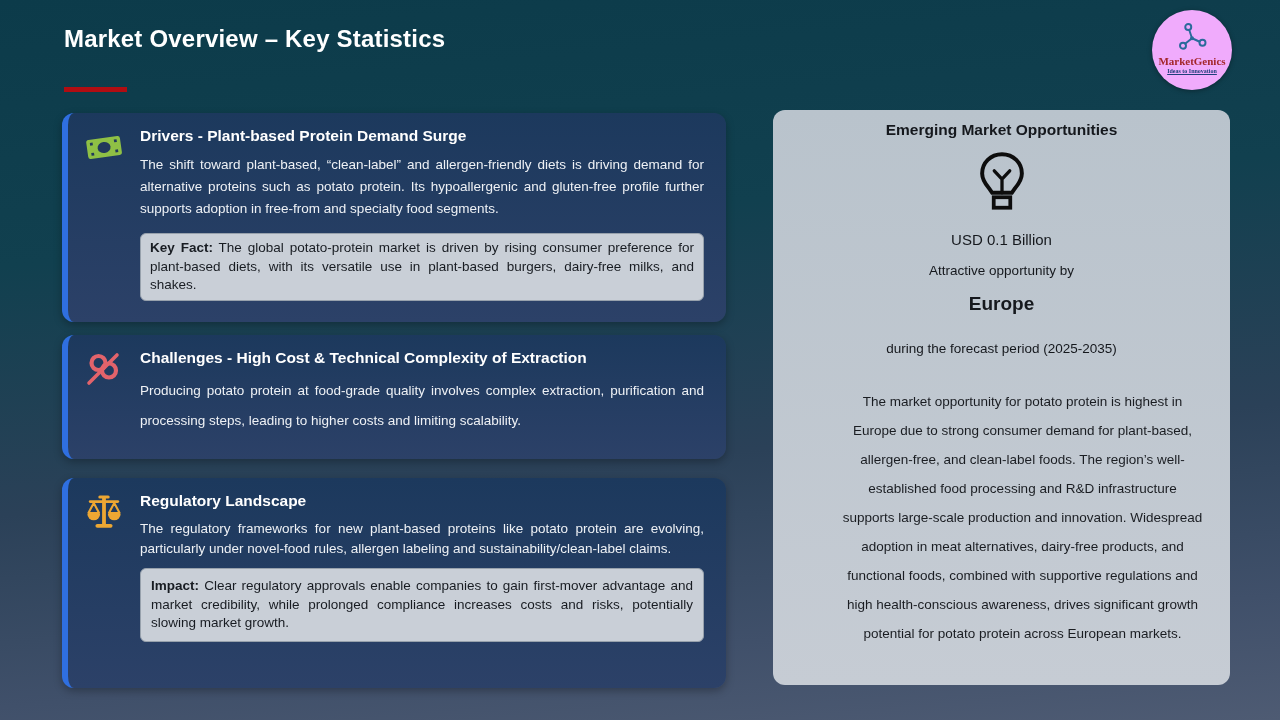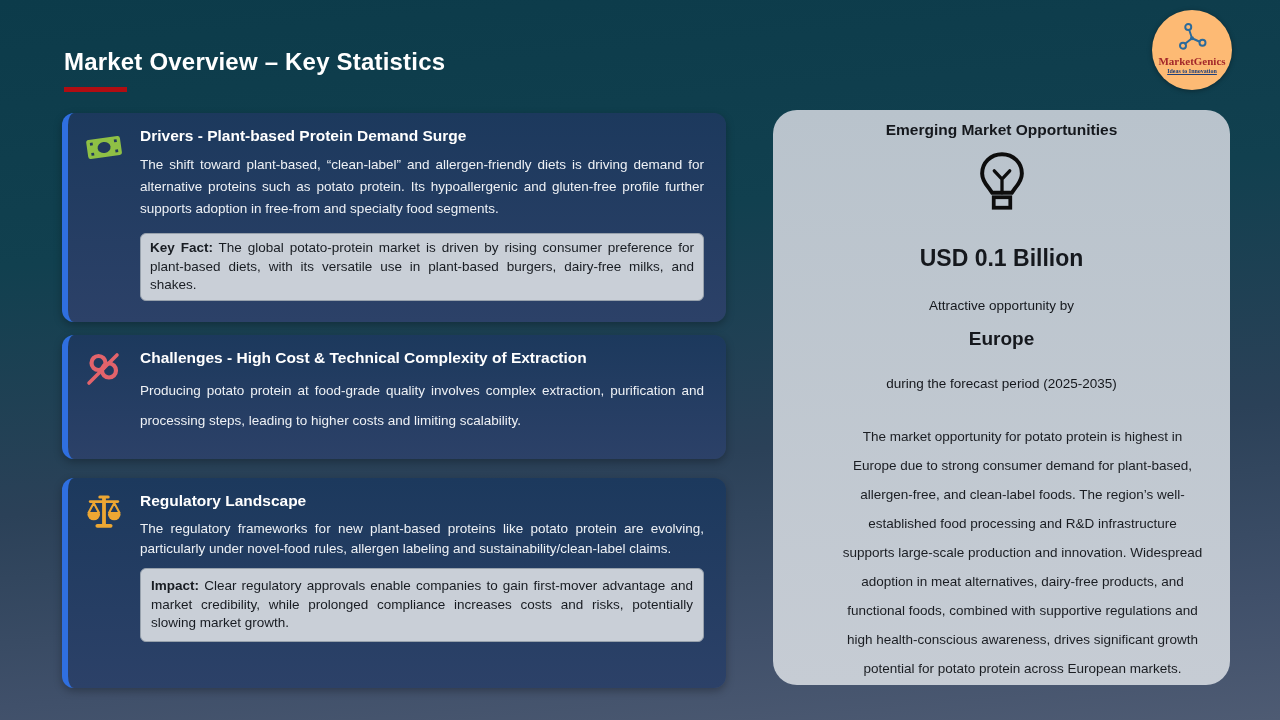--- a/index.html
+++ b/index.html
@@ -6,33 +6,33 @@
   html, body { width: 1280px; height: 720px; overflow: hidden; }
   body {
     font-family: "Liberation Sans", sans-serif;
     background: linear-gradient(175deg, #0c3b4a 0%, #11404f 32%, #2b4158 62%, #40506a 85%, #4e5b73 100%);
     position: relative;
     color: #fff;
   }
 
   
   .page-title {
-    position: absolute; left: 64px; top: 48px;
+    position: absolute; left: 64px; top: 25px;
     font-size: 24px; font-weight: bold; color: #ffffff; letter-spacing: 0.2px;
   }
   .title-underline {
     position: absolute; left: 64px; top: 87px;
     width: 63px; height: 5px; background: #b00d12;
   }
 
   
   .logo {
     position: absolute; left: 1152px; top: 10px;
     width: 80px; height: 80px; border-radius: 50%;
-    background: #fdba74;
+    background: #f0abfc;
     box-shadow: 0 1px 5px rgba(0,0,0,0.35);
     display: flex; flex-direction: column; align-items: center;
     padding-top: 11px; text-align: center;
   }
   .logo-name {
     font-family: "Liberation Serif", serif;
     font-size: 11px; font-weight: bold; color: #a3272a; line-height: 1.1;
   }
   .logo-tagline {
     font-family: "Liberation Serif", serif;
@@ -74,28 +74,28 @@
     color: #181c22; font-size: 13.5px; line-height: 1.38;
     padding: 5px 9px; margin-top: 13px; text-align: justify;
   }
   .card-regulatory .fact-box { margin-top: 10px; padding: 8px 10px; }
   .fact-label { font-weight: bold; }
 
   
   .opportunity-panel {
     position: absolute; left: 773px; top: 110px; width: 457px; height: 575px;
     background: linear-gradient(180deg, #b9c3cc 0%, #c6ccd4 100%);
-    border-radius: 24px;
+    border-radius: 12px;
     color: #15181d; text-align: center;
     padding: 11px 26px 0 26px;
   }
   .panel-title { font-size: 15.5px; font-weight: bold; }
   .bulb-wrap { margin-top: 13px; height: 66px; }
-  .opportunity-value { font-size: 23px; font-weight: bold; margin-top: 27px; }
-  .opportunity-subtitle { font-size: 13.5px; margin-top: 26px; }
+  .opportunity-value { font-size: 15px; font-weight: normal; margin-top: 13px; }
+  .opportunity-subtitle { font-size: 13.5px; margin-top: 15px; }
   .opportunity-region { font-size: 19px; font-weight: bold; margin-top: 15px; }
   .opportunity-period { font-size: 13.5px; margin-top: 26px; }
   .opportunity-description {
     font-size: 13.5px; line-height: 2.15; margin-top: 31px; color: #1a1d22; margin-left: 42px;
   }
 </style>
 </head>
 <body>
 
 <div class="page-title">Market Overview – Key Statistics</div>

